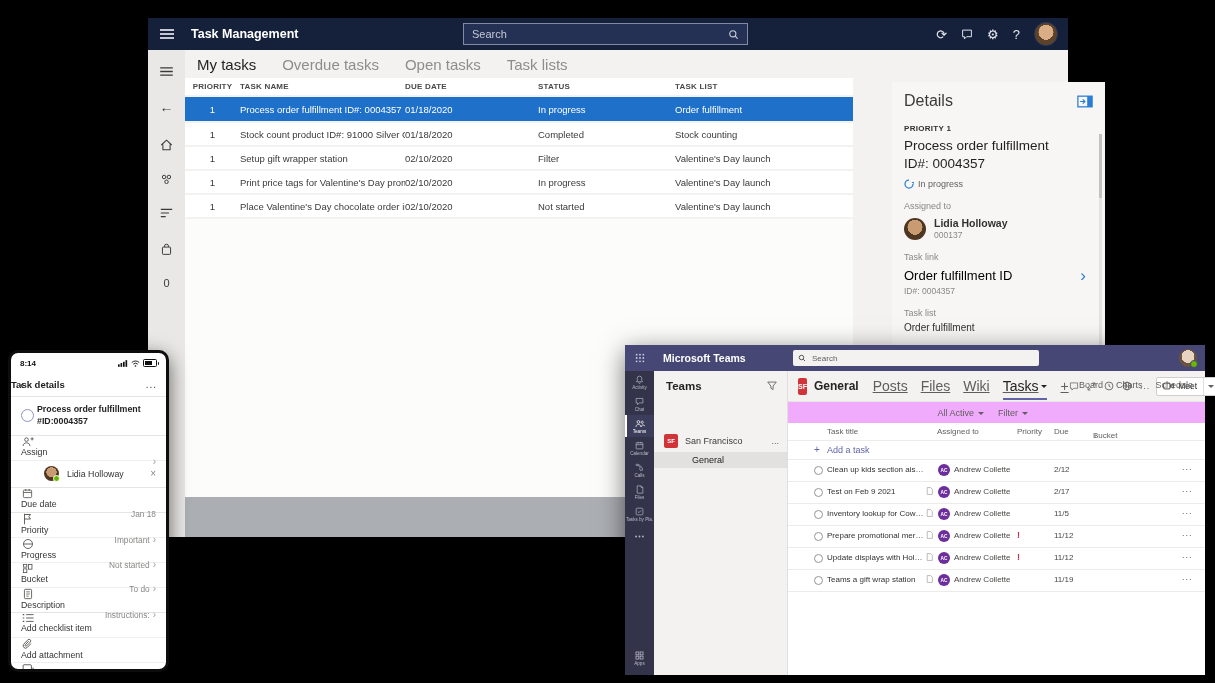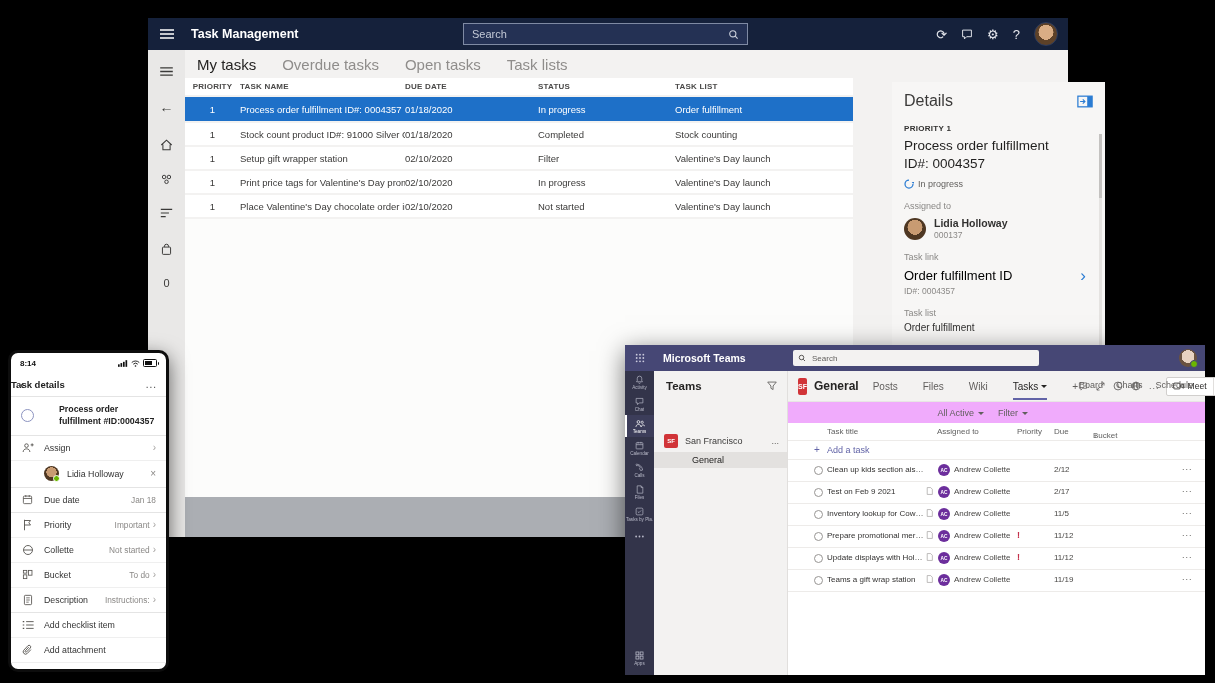--- a/index.html
+++ b/index.html
@@ -83,21 +83,21 @@
   .ts-teamicon{width:14px;height:14px;border-radius:2px;background:#d13438;color:#fff;font-size:6px;font-weight:bold;
                display:flex;align-items:center;justify-content:center;}
   .ts-teamname{font-size:9px;color:#3b3a39;flex:1;}
   .ts-teamdots{font-size:9px;color:#605e5c;}
   .ts-channel{height:16px;display:flex;align-items:center;background:#e3e1df;font-size:9px;color:#252423;padding-left:38px;margin-top:2px;}
   .ts-main{position:absolute;left:163px;top:26px;right:0;bottom:0;background:#fbfaf9;}
   .ts-chanhead{height:30px;display:flex;align-items:center;background:#f3f2f1;border-bottom:1px solid #e8e6e4;padding:0 8px 0 10px;}
   .ts-chanicon{width:17px;height:17px;border-radius:2px;background:#d13438;color:#fff;font-size:7px;font-weight:bold;
                display:flex;align-items:center;justify-content:center;margin-right:7px;}
   .ts-channame{font-size:12px;font-weight:bold;color:#252423;margin-right:14px;}
-  .ts-tabs{display:flex;gap:25px;font-size:10px;color:#605e5c;align-items:center;height:30px;}
+  .ts-tabs{display:flex;gap:13px;font-size:14px;color:#605e5c;align-items:center;height:30px;text-decoration:underline;}
   .ts-tab.active{color:#252423;position:relative;display:flex;align-items:center;gap:3px;height:30px;}
   .ts-tab.active:after{content:"";position:absolute;left:0;right:0;bottom:1px;height:2px;background:#6264a7;}
   .chev-down{width:0;height:0;border-left:3px solid transparent;border-right:3px solid transparent;border-top:3.5px solid currentColor;display:inline-block;}
   .ts-chanhead .spacer{flex:1;}
   .ts-hicons{display:flex;align-items:center;gap:8px;color:#605e5c;}
   .ts-meet{display:flex;align-items:center;border:1px solid #d1cfcd;background:#fff;border-radius:2px;height:17px;margin-left:6px;}
   .ts-meet .meetmain{display:flex;align-items:center;gap:4px;padding:0 6px;font-size:8.5px;color:#252423;}
   .ts-meet .meetdrop{border-left:1px solid #e1dfdd;padding:0 4px;display:flex;align-items:center;height:100%;color:#605e5c;}
   .ts-toolbar{height:22px;display:flex;align-items:center;justify-content:flex-end;gap:14px;font-size:9px;color:#605e5c;padding-right:12px;background:#f0abfc;}
   .ts-toolbar .titem{display:flex;align-items:center;gap:4px;}
@@ -126,24 +126,24 @@
   .ph-status{height:20px;display:flex;align-items:center;padding:0 9px;}
   .ph-time{font-size:8px;font-weight:bold;color:#111;}
   .ph-sticons{margin-left:auto;display:flex;align-items:center;gap:3px;color:#111;}
   .ph-batt{width:12px;height:6px;border:1px solid #111;border-radius:1.5px;position:relative;}
   .ph-batt:before{content:"";position:absolute;left:1px;top:1px;bottom:1px;width:7px;background:#111;}
   .ph-batt:after{content:"";position:absolute;right:-3px;top:1.5px;width:1.5px;height:3px;background:#111;border-radius:0 1px 1px 0;}
   .ph-nav{height:23px;display:flex;align-items:center;padding:0 9px;border-bottom:1px solid #e4e4e4;position:relative;}
   .ph-back{font-size:13px;color:#333;line-height:1;}
   .ph-navtitle{position:absolute;left:0;right:0;text-align:left;font-size:9.5px;font-weight:bold;color:#222;}
   .ph-navdots{margin-left:auto;font-size:10px;color:#444;letter-spacing:1px;z-index:1;}
-  .ph-taskrow{display:flex;align-items:center;gap:25px;padding:7px 10px;border-bottom:1px solid #e4e4e4;}
+  .ph-taskrow{display:flex;align-items:center;gap:3px;padding:7px 10px;border-bottom:1px solid #e4e4e4;}
   .ph-circle{width:13px;height:13px;border:1.6px solid #8c93c0;border-radius:50%;box-sizing:border-box;flex:none;}
   .ph-tasktitle{font-size:8.8px;font-weight:bold;color:#222;line-height:1.35;width:110px;}
-  .ph-row{display:flex;align-items:center;height:24px;padding:0 10px;border-bottom:1px solid #efefef;color:#3b3a39;}
+  .ph-row{display:flex;align-items:flex-start;height:24px;padding:0 10px;border-bottom:1px solid #efefef;color:#3b3a39;flex-direction:column;}
   .ph-row .ico{width:13px;color:#55524e;margin-right:10px;}
   .ph-label{font-size:8.8px;color:#333;}
   .ph-value{margin-left:auto;font-size:8.3px;color:#8a8886;display:flex;align-items:center;gap:3px;}
   .ph-vchev{font-size:10px;color:#a5a3a1;line-height:1;}
   .ph-assignee{display:flex;align-items:center;height:26px;padding:0 10px 0 33px;border-bottom:1px solid #e4e4e4;}
   .ph-aav{width:15px;height:15px;border-radius:50%;position:relative;flex:none;
       background:radial-gradient(circle at 50% 42%, #c89b72 0 44%, #4e3722 45% 100%);}
   .ph-aav:after{content:"";position:absolute;right:-1px;bottom:-1px;width:5px;height:5px;border-radius:50%;background:#6bb700;border:1px solid #fff;}
   .ph-aname{font-size:8.8px;color:#333;margin-left:8px;}
   .ph-x{margin-left:auto;font-size:10px;color:#8a8886;}
@@ -703,21 +703,21 @@
         <span class="ph-vchev">›</span>
       </span>
   </div>
   <div class="ph-row">
     <span class="ico">
         <svg width="12" height="12" viewBox="0 0 16 16">
           <circle cx="8" cy="8" r="6" fill="none" stroke="currentColor" stroke-width="1.2"></circle>
           <path d="M2.5 8h11" stroke="currentColor" stroke-width="1.2"></path>
         </svg>
       </span>
-    <span class="ph-label">Collette</span>
+    <span class="ph-label">Progress</span>
     <span class="ph-value">
         <span>Not started</span>
         <span class="ph-vchev">›</span>
       </span>
   </div>
   <div class="ph-row">
     <span class="ico">
         <svg width="11" height="11" viewBox="0 0 16 16">
           <g fill="none" stroke="currentColor" stroke-width="1.2">
             <rect x="2" y="2" width="5" height="4"></rect>

